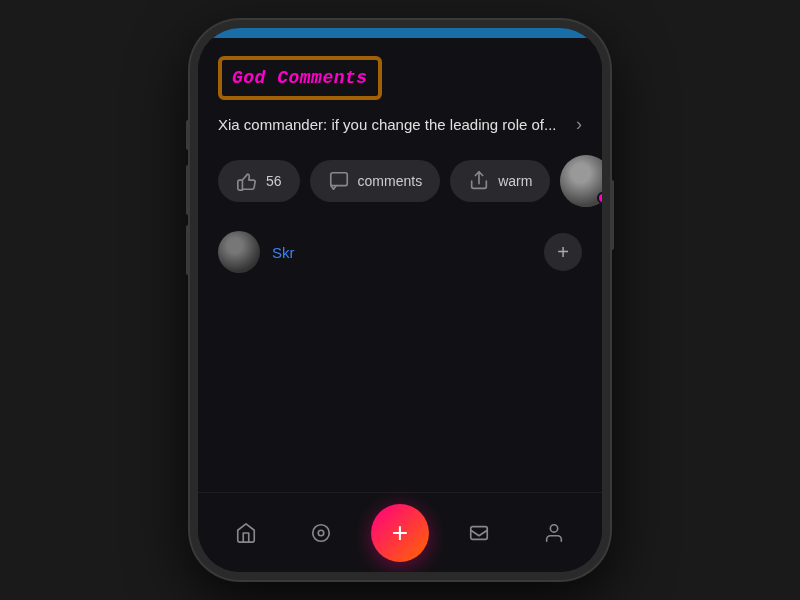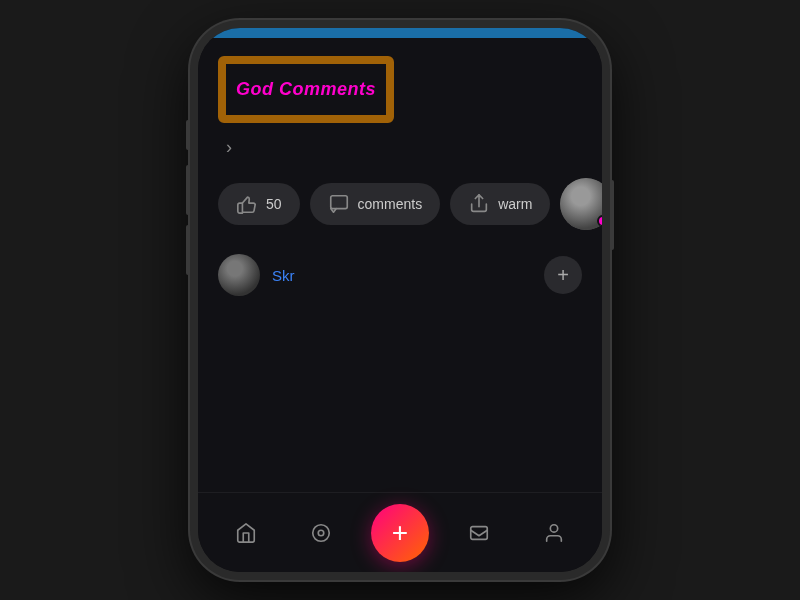--- a/index.html
+++ b/index.html
@@ -80,25 +80,26 @@
       background: #111115;
       display: flex;
       flex-direction: column;
       padding: 18px 20px 0;
       overflow: hidden;
     }
 
     .god-comments-badge {
       display: inline-block;
       background: #111115;
-      border: 8px solid #a16207;
+      border: 4px solid #a16207;
       border-radius: 6px;
-      padding: 15px 10px;
+      padding: 8px 10px;
       margin-bottom: 14px;
       width: fit-content;
+      font-family: Liberation Mono, monospace;
     }
 
     .god-comments-text {
       font-size: 18px;
       font-weight: 800;
       color: #ff00cc;
       font-style: italic;
       letter-spacing: 0.5px;
     }
 
@@ -275,31 +276,32 @@
   <div class="phone-inner">
     <div class="top-bar"></div>
 
     <div class="content-area">
 
       <div class="god-comments-badge">
         <span class="god-comments-text">God Comments</span>
       </div>
 
       <div class="article-row">
+        <span class="article-title">Xia commander: if you change the leading role of...</span>
         <span class="chevron-icon">›</span>
       </div>
 
       <div class="action-row">
 
         <div class="action-pill">
           <svg class="icon-svg" viewBox="0 0 24 24">
             <path d="M7 22H4a2 2 0 0 1-2-2v-7a2 2 0 0 1 2-2h3"></path>
             <path d="M20.9 12.7A2 2 0 0 0 19 11h-5l.5-4.5A2 2 0 0 0 12.6 4.5L7 11v10h10.7a2 2 0 0 0 2-1.7l1.3-7A2 2 0 0 0 20.9 12.7z"></path>
           </svg>
-          <span class="action-pill-label">50</span>
+          <span class="action-pill-label">56</span>
         </div>
 
         <div class="action-pill">
           <svg class="icon-svg" viewBox="0 0 24 24">
             <rect x="3" y="3" width="18" height="14" rx="2"></rect>
             <path d="M3 17l3 4 3-4"></path>
           </svg>
           <span class="action-pill-label">comments</span>
         </div>
 

